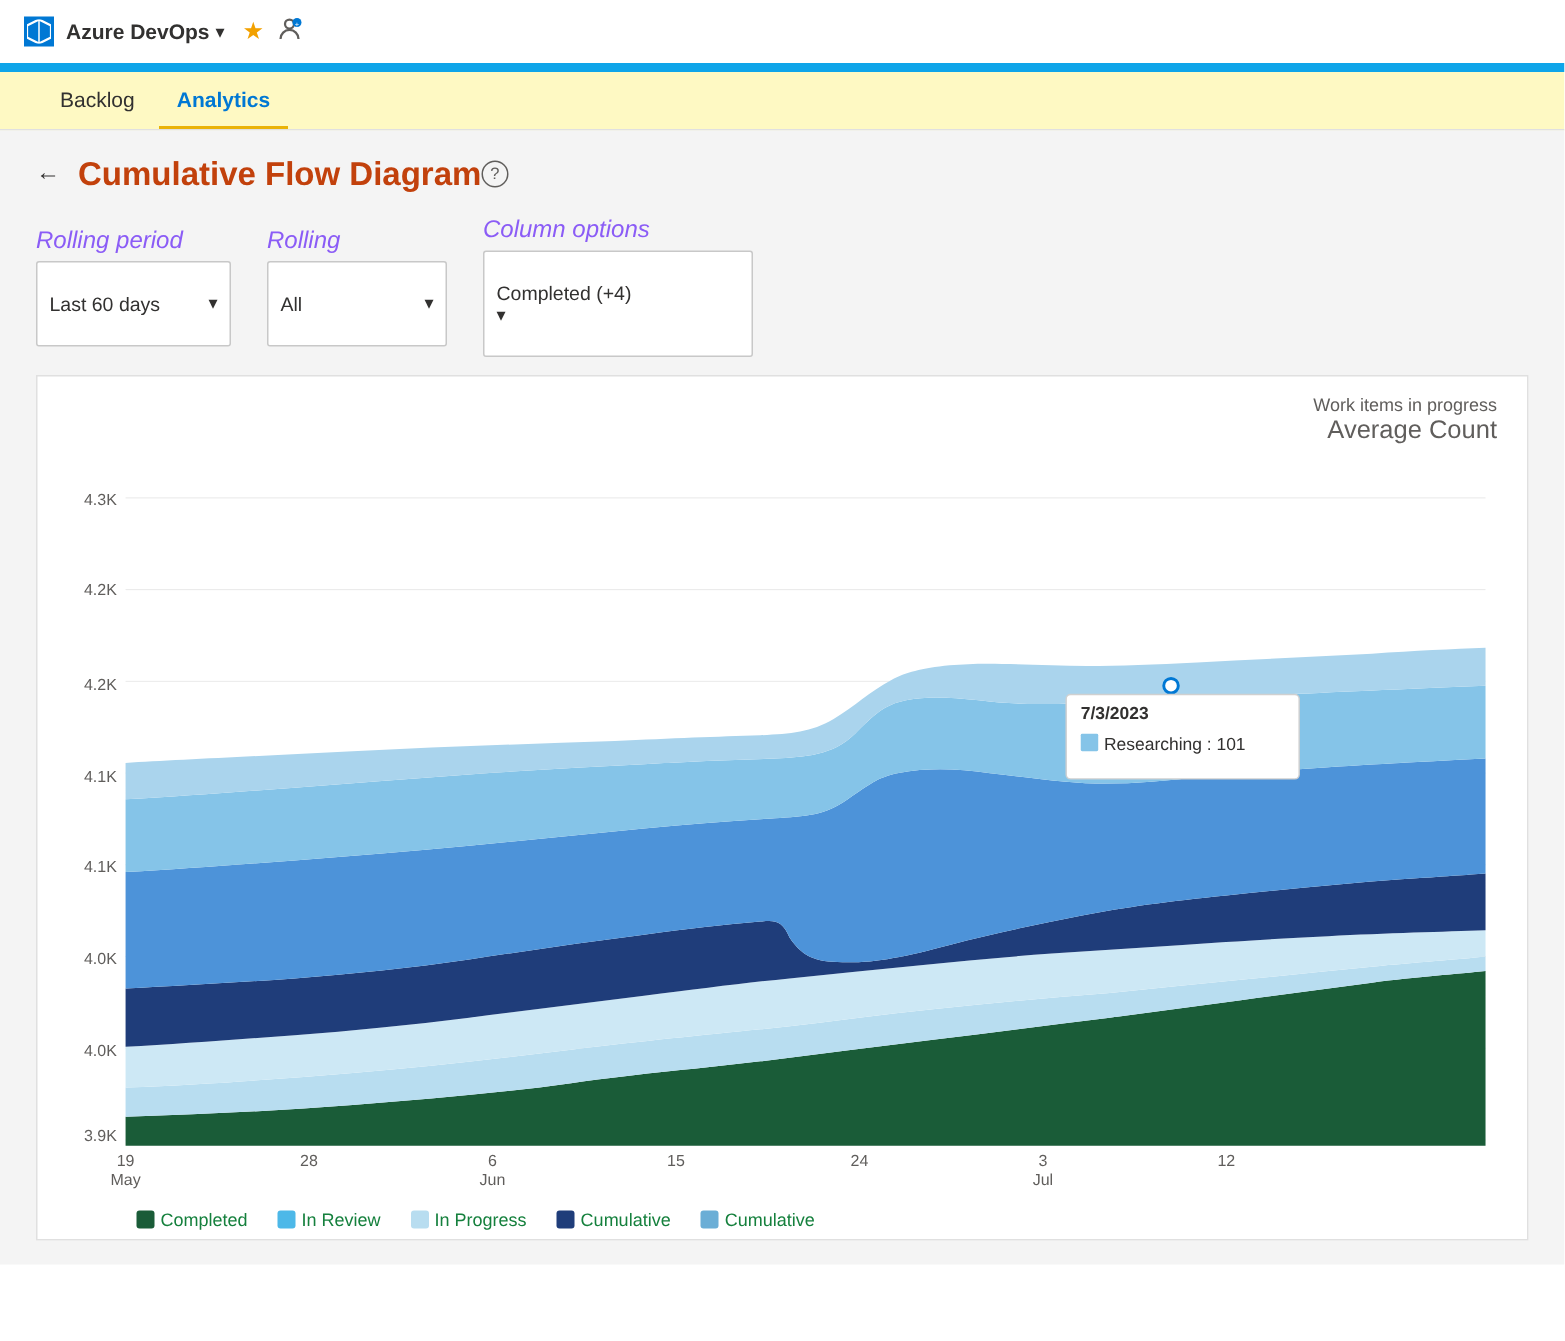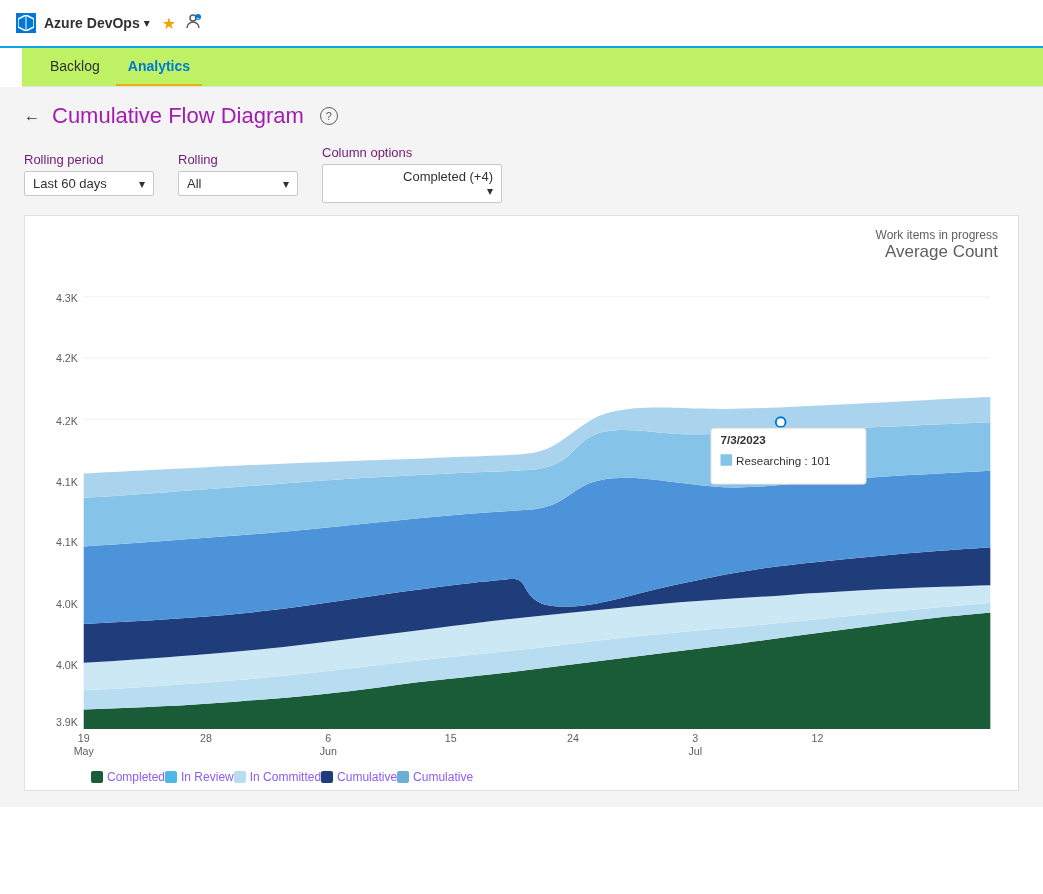--- a/index.html
+++ b/index.html
@@ -1,54 +1,54 @@
 <!DOCTYPE html>
 <html><head>
   <meta charset="utf-8">
   <style>
     * { box-sizing: border-box; margin: 0; padding: 0; }
     body { font-family: 'Segoe UI', Arial, sans-serif; background: #fff; color: #333; width: 1043px; height: 894px; overflow: hidden; }
 
     
     .app-header {
       display: flex; align-items: center; padding: 21px 16px; height: 48px;
-      border-bottom: 2px solid #0ea5e9; background: #fff;
+      border-bottom: 6px solid #0ea5e9; background: #fff;
     }
     .app-icon { width: 20px; height: 20px; background: #0078d4; margin-right: 8px; display: flex; align-items: center; justify-content: center; }
     .app-title { font-size: 14px; font-weight: 600; color: #323130; margin-right: 4px; }
     .chevron-icon { color: #323130; font-size: 12px; margin-right: 12px; cursor: pointer; }
     .star-icon { color: #f2a100; font-size: 16px; margin-right: 8px; cursor: pointer; }
     .person-icon { color: #323130; font-size: 16px; cursor: pointer; }
 
     
     .nav-tabs {
-      display: flex; padding: 0 16px; border-bottom: 1px solid #e0e0e0; background: #bef264; margin-left: 22px;
+      display: flex; padding: 0 28px; border-bottom: 1px solid #e0e0e0; background: #fef9c3;
     }
     .nav-tab {
       padding: 10px 12px; font-size: 14px; color: #323130; cursor: pointer;
       border-bottom: 2px solid transparent; margin-right: 4px;
     }
     .nav-tab.active { color: #0078d4; border-bottom: 2px solid #eab308; font-weight: 600; }
 
     
     .page-content { padding: 16px 24px; background: #f4f4f4; }
 
     
     .title-row { display: flex; align-items: center; margin-bottom: 16px; }
     .back-arrow { font-size: 16px; color: #323130; cursor: pointer; margin-right: 12px; }
-    .page-title { font-size: 22px; font-weight: 400; color: #a21caf; margin-right: 16px; }
+    .page-title { font-size: 22px; font-weight: 700; color: #c2410c; margin-right: 0; }
     .help-icon { width: 18px; height: 18px; border: 1.5px solid #605e5c; border-radius: 50%; display: flex; align-items: center; justify-content: center; font-size: 11px; color: #605e5c; cursor: pointer; }
 
     
     .filters-row { display: flex; align-items: center; gap: 24px; margin-bottom: 12px; }
     .filter-group { display: flex; flex-direction: column; gap: 4px; }
-    .filter-label { font-size: 13px; color: #701a75; }
+    .filter-label { font-size: 16px; color: #8b5cf6; font-style: italic; }
     .filter-select {
-      display: flex; align-items: flex-end; justify-content: space-between;
-      border: 1px solid #c8c8c8; border-radius: 2px; padding: 4px 8px;
+      display: flex; align-items: flex-start; justify-content: space-between;
+      border: 1px solid #c8c8c8; border-radius: 2px; padding: 20px 8px;
       background: #fff; cursor: pointer; min-width: 130px; font-size: 13px; color: #323130;
     }
     .filter-select.wide { min-width: 180px; flex-direction: column; }
     .filter-select.medium { min-width: 120px; }
     .select-chevron { font-size: 12px; color: #323130; }
 
     
     .chart-wrapper {
       background: #fff; border: 1px solid #e0e0e0; padding: 12px 16px 0 16px;
       position: relative;
@@ -60,22 +60,22 @@
     }
     .wip-label { font-size: 12px; color: #605e5c; }
     .wip-sublabel { font-size: 17px; color: #605e5c; }
     .wip-count { font-size: 52px; font-weight: 200; color: #323130; line-height: 1; }
 
     
     .chart-area { width: 100%; }
 
     
     .legend {
-      display: flex; align-items: center; gap: 0;
-      padding: 8px 0 6px 50px; font-size: 12px; color: #8b5cf6;
+      display: flex; align-items: center; gap: 20px;
+      padding: 8px 0 6px 50px; font-size: 12px; color: #15803d;
     }
     .legend-item { display: flex; align-items: center; gap: 4px; }
     .legend-dot { width: 12px; height: 12px; border-radius: 2px; display: inline-block; }
   </style>
 </head>
 <body>
 
 <div class="app-header">
   <div class="app-icon">
     <svg width="16" height="16" viewBox="0 0 16 16">
@@ -204,21 +204,21 @@
       <div class="legend-item">
         <span class="legend-dot" style="background:#1a5c38;"></span>
         <span>Completed</span>
       </div>
       <div class="legend-item">
         <span class="legend-dot" style="background:#4db8e8;"></span>
         <span>In Review</span>
       </div>
       <div class="legend-item">
         <span class="legend-dot" style="background:#b8ddf0;"></span>
-        <span>In Committed</span>
+        <span>In Progress</span>
       </div>
       <div class="legend-item">
         <span class="legend-dot" style="background:#1f3d7a;"></span>
         <span>Cumulative</span>
       </div>
       <div class="legend-item">
         <span class="legend-dot" style="background:#6baed6;"></span>
         <span>Cumulative</span>
       </div>
     </div>

